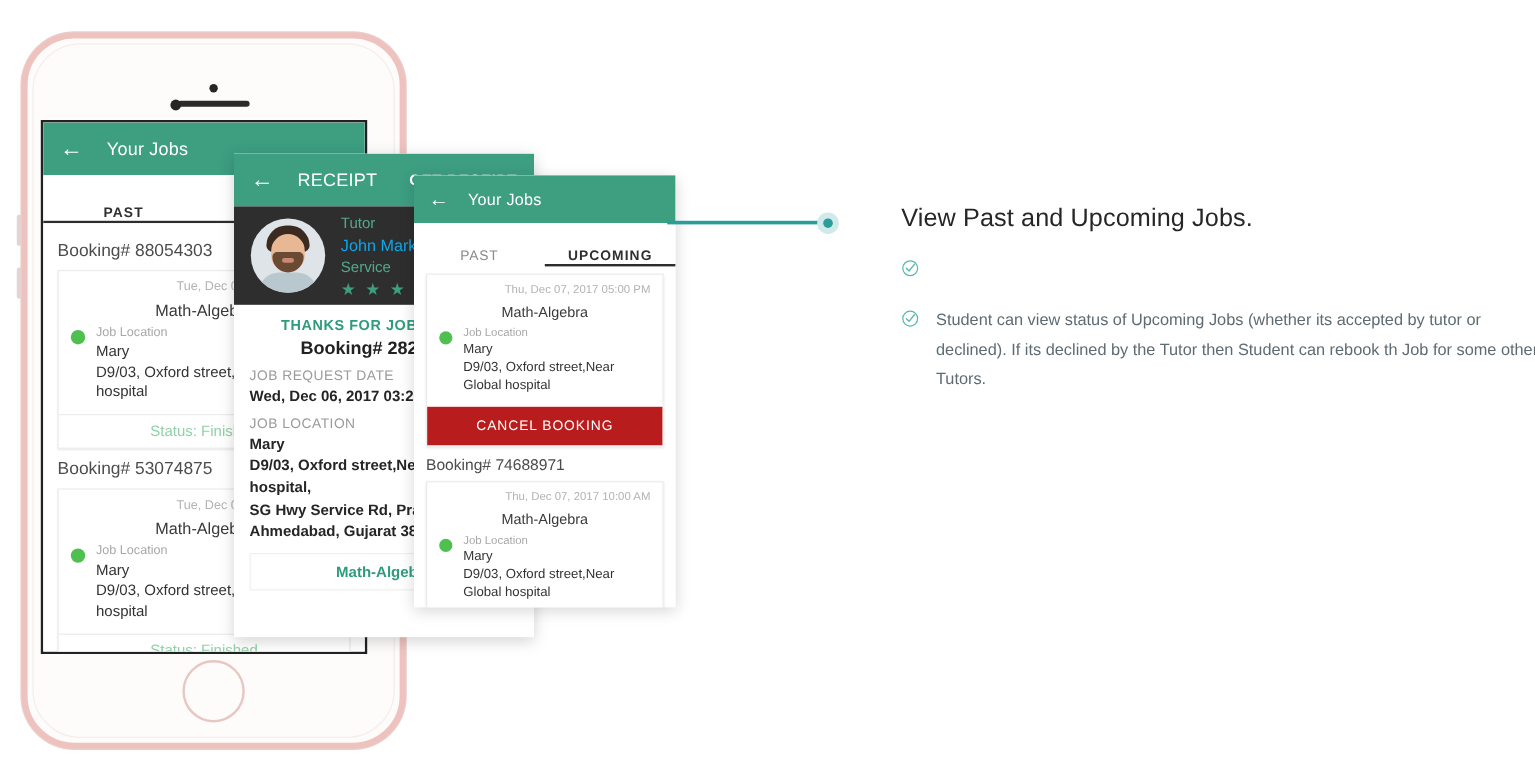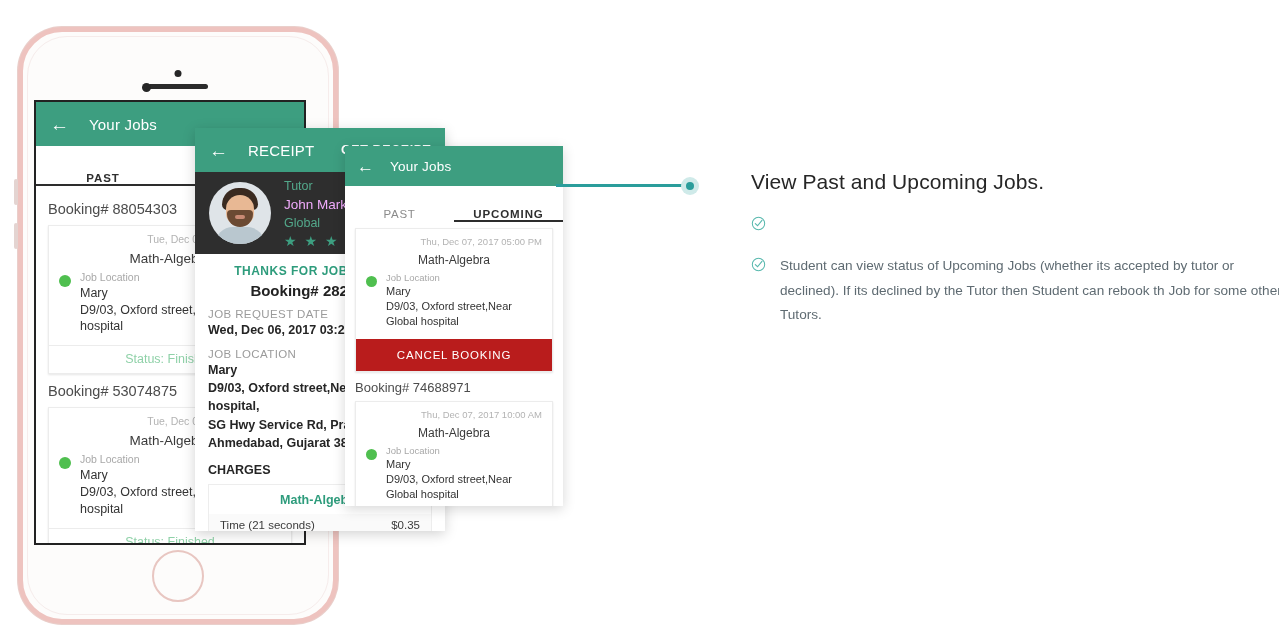--- a/index.html
+++ b/index.html
@@ -84,21 +84,21 @@
   .av-face { position:absolute; left:17px; top:13px; width:28px; height:31px;
     background:#e8b894; border-radius:14px 14px 13px 13px; }
   .av-beard { position:absolute; left:18px; top:28px; width:26px; height:17px;
     background:#6b4a33; border-radius:4px 4px 13px 13px; }
   .av-mouth { position:absolute; left:26px; top:33px; width:10px; height:4px;
     background:#c98a74; border-radius:3px; }
   .av-body { position:absolute; left:6px; top:45px; width:50px; height:20px;
     background:#b9c7cf; border-radius:18px 18px 0 0; }
   .tutor-info { margin-left:13px; }
   .t-label { font-size:12.5px; color:#53a98b; line-height:1.45; }
-  .t-name { font-size:13.5px; color:#f0abfc; line-height:1.45; }
+  .t-name { font-size:13.5px; color:#0ea5e9; line-height:1.45; }
   .stars { color:#3d9e80; font-size:14px; letter-spacing:2px; margin-top:1px; }
 
   .thanks { text-align:center; color:#2e9c7c; font-size:12px; font-weight:bold;
     letter-spacing:.5px; padding:10px 6px 2px 6px; }
   .rbooking { text-align:center; font-size:15px; font-weight:bold; color:#222;
     padding:2px 6px 9px 6px; }
   .sec-label { font-size:11.5px; color:#9b9b9b; letter-spacing:.4px; padding:0 13px 1px 13px; }
   .sec-value { font-size:12.5px; color:#252525; font-weight:bold; padding:0 13px; line-height:1.45; }
   .sec-gap { height:9px; }
   .charges-title { font-size:12.5px; font-weight:bold; color:#252525; padding:2px 13px 7px 13px; }
@@ -221,45 +221,40 @@
     <div class="avatar">
       <span class="av-body"></span>
         <span class="av-hair"></span>
       <span class="av-face"></span>
         <span class="av-beard"></span>
         <span class="av-mouth"></span>
     </div>
     <div class="tutor-info">
       <div class="t-label">Tutor</div>
       <div class="t-name">John Mark</div>
-      <div class="t-label">Global</div>
+      <div class="t-label">Service</div>
       <div class="stars">★ ★ ★ ★ ★</div>
     </div>
   </div>
 
   <div class="thanks">THANKS FOR JOB WITH US</div>
   <div class="rbooking">Booking# 28260168</div>
 
   <div class="sec-label">JOB REQUEST DATE</div>
   <div class="sec-value">Wed, Dec 06, 2017 03:22 PM</div>
   <div class="sec-gap"></div>
   <div class="sec-label">JOB LOCATION</div>
   <div class="sec-value" style="white-space:pre-line">Mary
 D9/03, Oxford street,Near Global hospital,
 SG Hwy Service Rd, Prahladnagar,
 Ahmedabad, Gujarat 380015</div>
   <div class="sec-gap"></div>
-  <div class="charges-title">CHARGES</div>
 
   <div class="charges-box">
     <div class="charges-head">Math-Algebra</div>
-    <div class="charge-row">
-      <span>Time (21 seconds)</span>
-      <span>$0.35</span>
-    </div>
 
   </div>
 
 </div>
 
 <div id="screen-upcoming">
   <div class="appbar">
     <span class="back">←</span>
     <span class="title">Your Jobs</span>
   </div>

